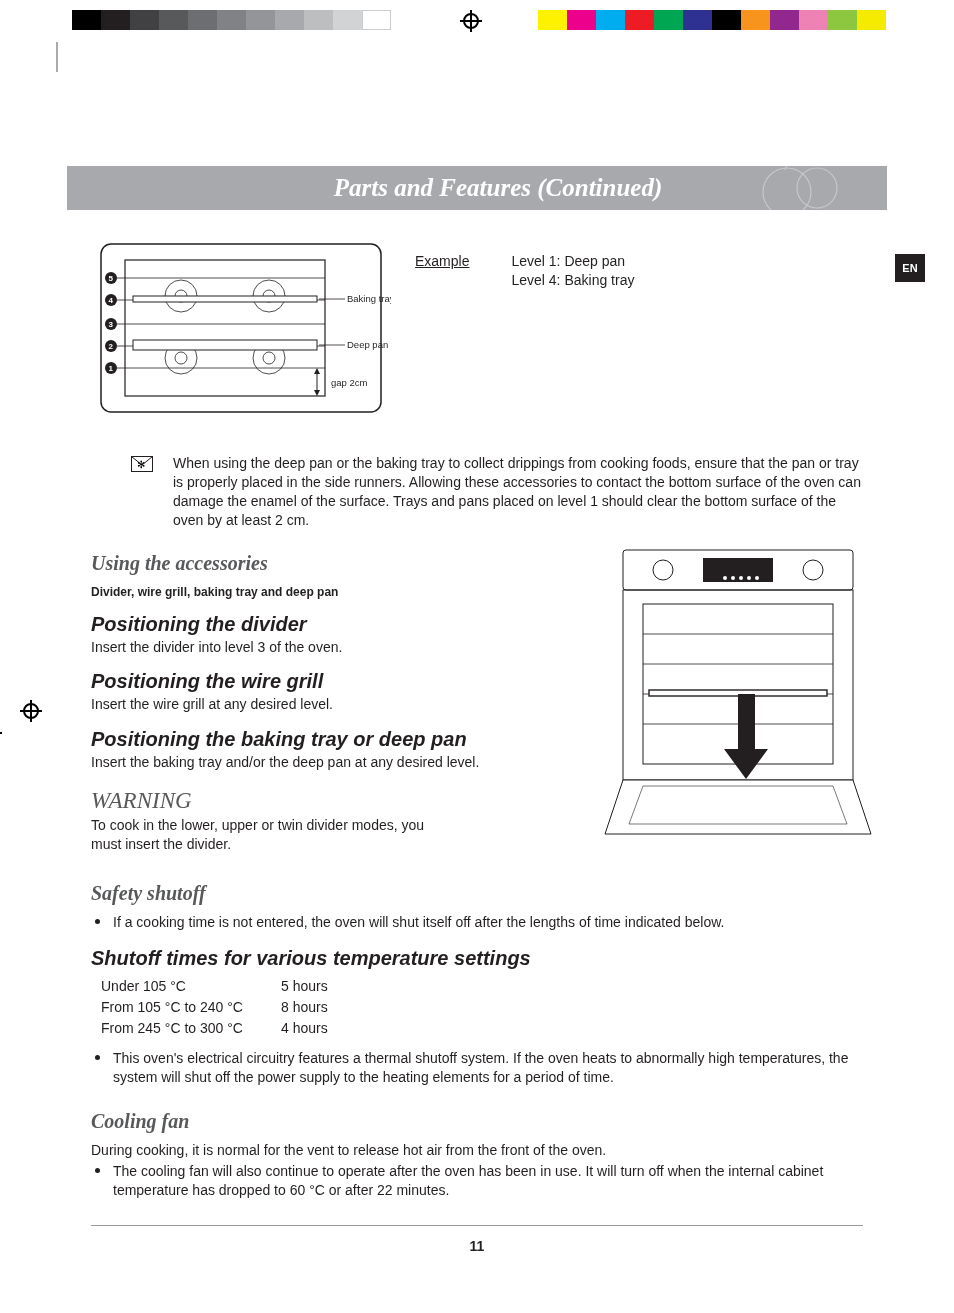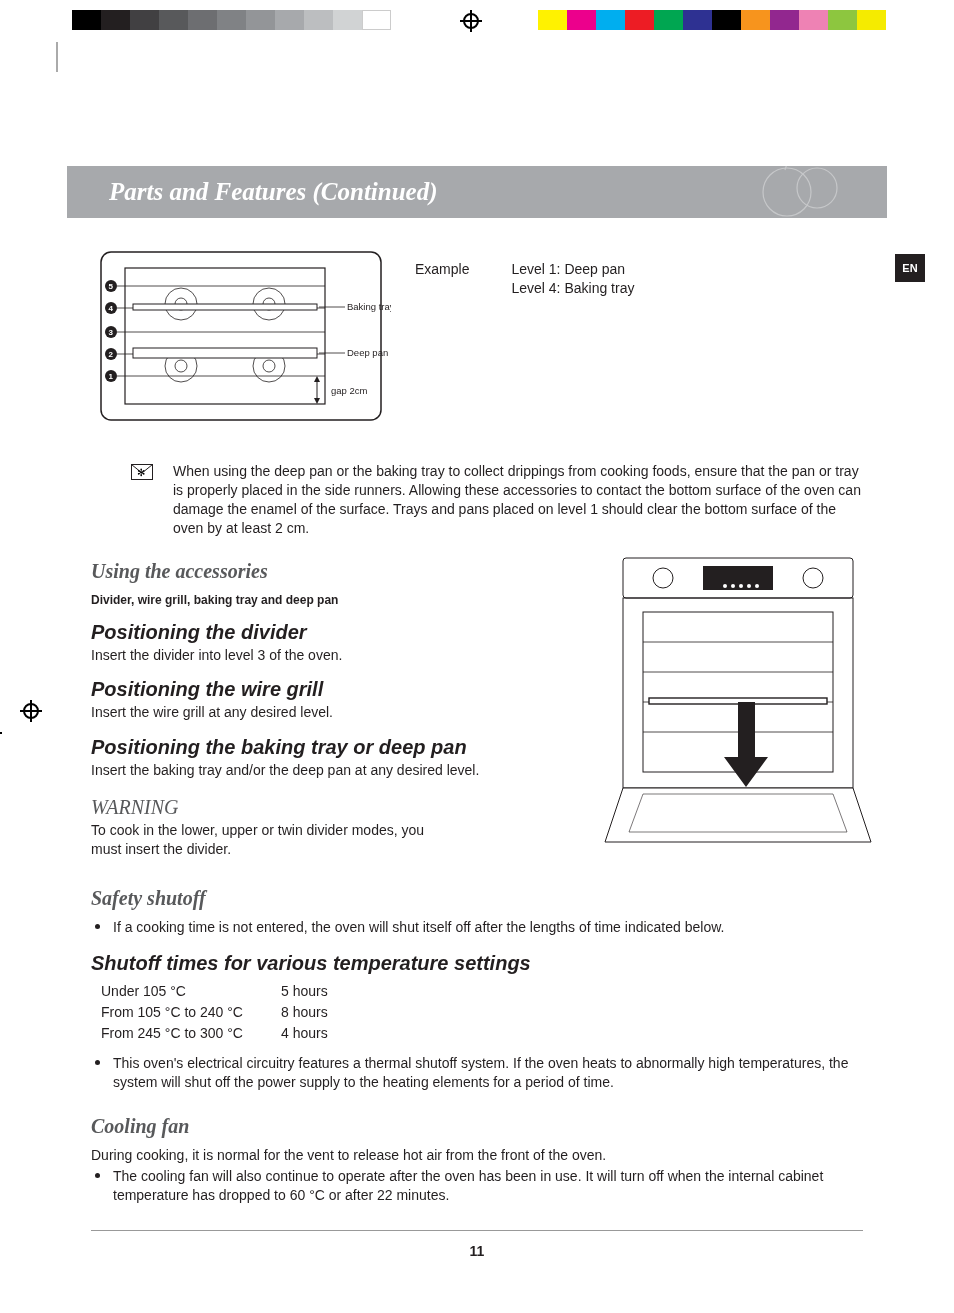--- a/index.html
+++ b/index.html
@@ -55,26 +55,27 @@
   .crop-top-left { position: absolute; left: 56px; top: 42px; width: 2px; height: 30px; background: #aaa; }
 
   .page {
     position: relative;
     width: 820px;
     margin: 72px auto 0 auto;
     padding-bottom: 60px;
   }
   .header-band {
     background: #a7a9ac;
-    height: 52px;
+    height: 44px;
     display: flex;
     align-items: center;
     padding-left: 42px;
     position: relative;
     overflow: hidden;
+    justify-content: center;
   }
   .header-title {
     font-family: "Times New Roman", Times, serif;
     font-style: italic;
     font-weight: bold;
     font-size: 25px;
     color: #fff;
   }
   .header-veg {
     position: absolute;
@@ -110,21 +111,21 @@
   .diagram-text {
     flex: 1;
     font-size: 14px;
     line-height: 1.35;
   }
   .example-row {
     display: flex;
     gap: 42px;
     margin-top: 14px;
   }
-  .example-label { }
+  .example-label { text-decoration: underline; }
   .note-block {
     display: flex;
     gap: 18px;
     margin: 36px 0 0 40px;
     font-size: 14px;
     line-height: 1.35;
   }
   .envelope-icon {
     width: 24px;
     flex-shrink: 0;
@@ -148,21 +149,21 @@
     font-style: italic;
     font-weight: bold;
     font-size: 20px;
     margin-top: 14px;
   }
   .body-txt { font-size: 14px; line-height: 1.35; margin-top: 2px; }
   .warning-h {
     font-family: "Times New Roman", Times, serif;
     font-style: italic;
     color: #58595b;
-    font-size: 20px;
+    font-size: 23px;
     margin-top: 16px;
   }
   .accessories-wrap {
     position: relative;
   }
   .oven-open-diagram {
     position: absolute;
     right: -10px;
     top: -8px;
     width: 270px;

